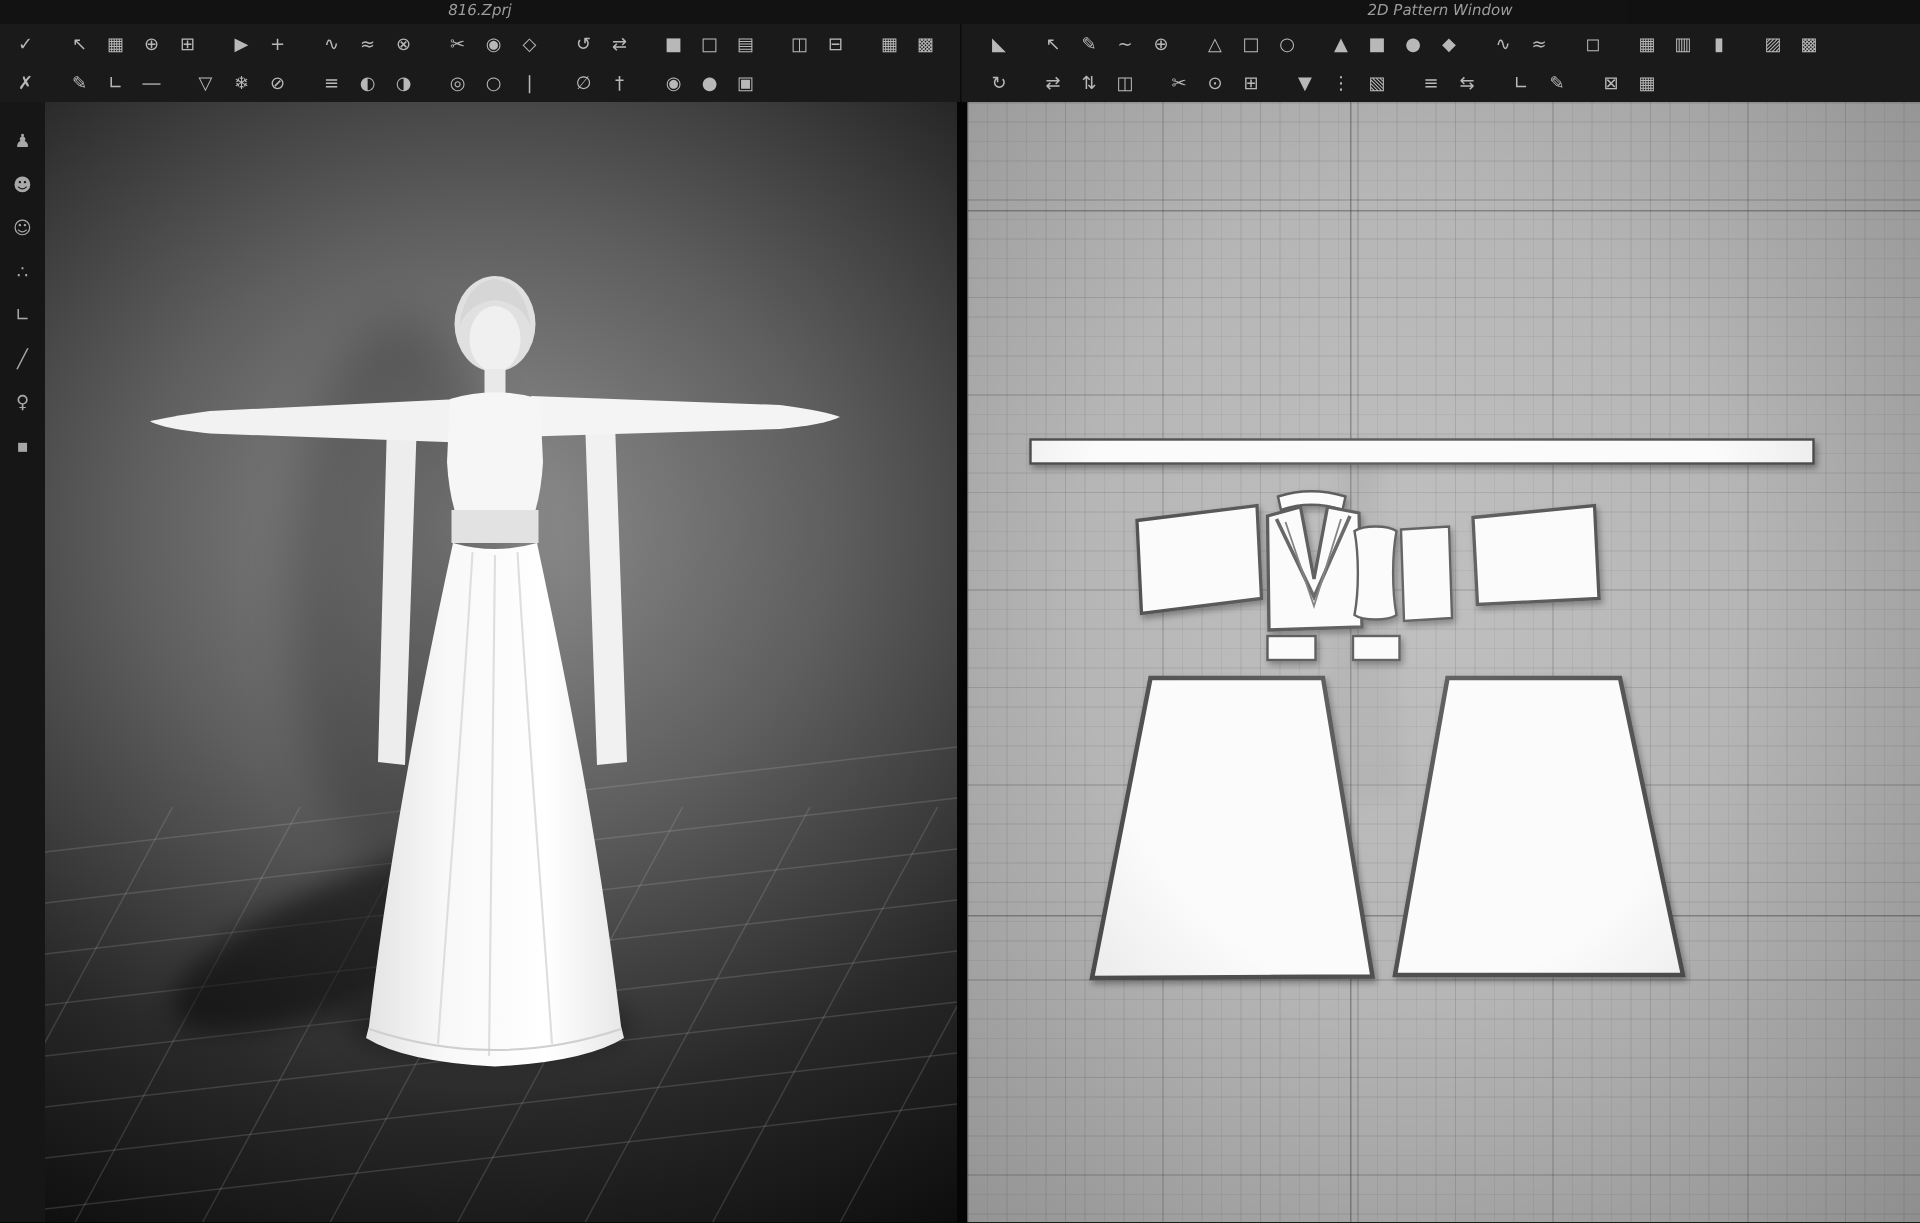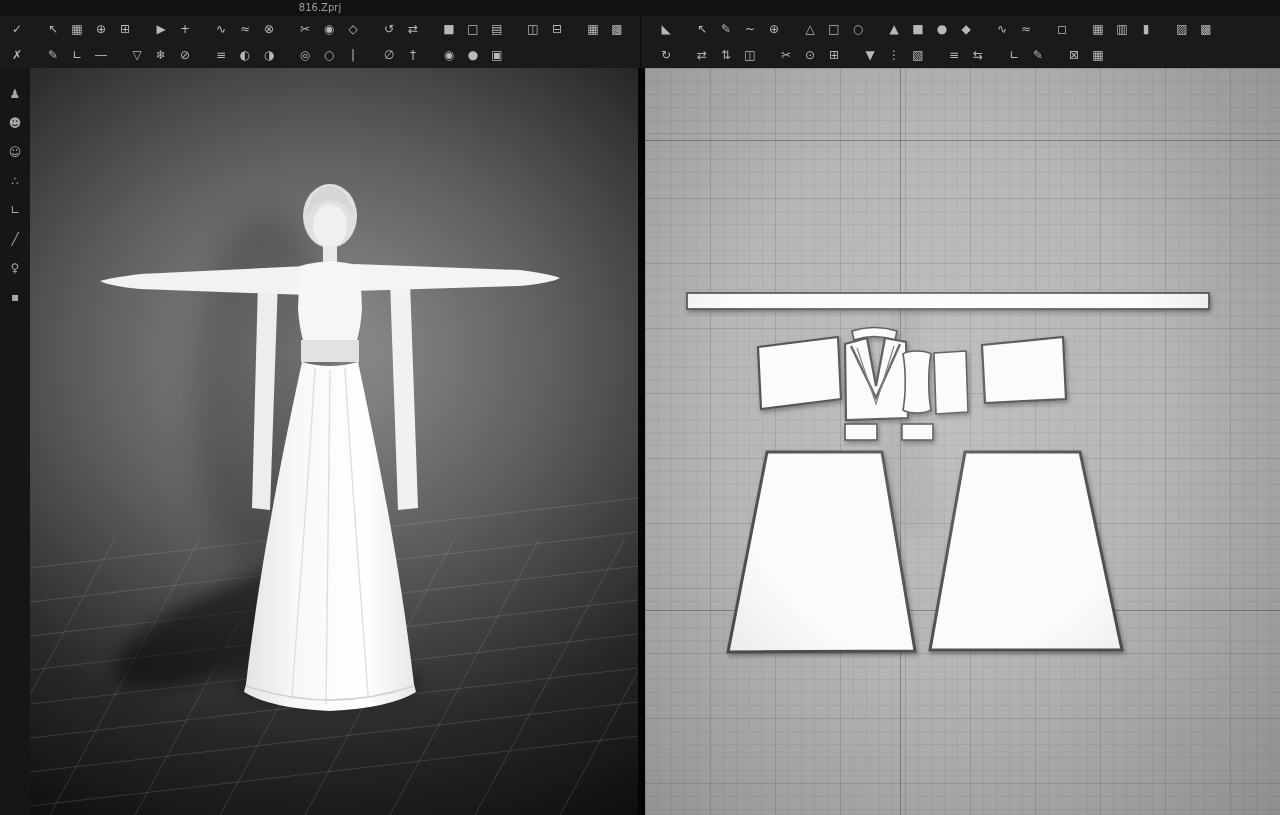--- a/index.html
+++ b/index.html
@@ -5,20 +5,21 @@
   html,body{margin:0;padding:0;background:#000;}
   .app{
     position:relative;width:1280px;height:815px;overflow:hidden;
     font-family:"DejaVu Sans",sans-serif;
     background:#111;user-select:none;
   }
   
   .titlebar{
     position:absolute;top:0;left:0;width:1084px;height:16px;
     background:var(--titlebar-bg,#121212);
+    font-style:italic;
   }
   .titlebar .title{
     position:absolute;top:2px;font-size:10px;color:#9d9d9d;text-align:center;
   }
   .titlebar .title.left{left:0;width:640px;}
   .titlebar .title.right{left:640px;width:640px;}
   
   .toolbar-area{
     position:absolute;top:16px;left:0;width:1280px;height:52px;
     background:var(--toolbar-bg,#1a1a1a);
@@ -75,20 +76,21 @@
   .axis-h2{left:0;top:542px;width:635px;height:1px;}
   .viewport2d svg{position:absolute;inset:0;width:100%;height:100%;}
 </style>
 </head>
 <body>
 
 <div class="app">
 
   <div class="titlebar">
     <span class="title left">816.Zprj</span>
+    <span class="title right">2D Pattern Window</span>
   </div>
 
   <div class="toolbar-area">
     <div class="toolbar-half left">
       <div class="tool-row" id="t3r1">
           <div class="tool-btn">✓</div>
           <div class="tb-sep"></div>
           <div class="tool-btn">↖</div>
           <div class="tool-btn">▦</div>
           <div class="tool-btn">⊕</div>

